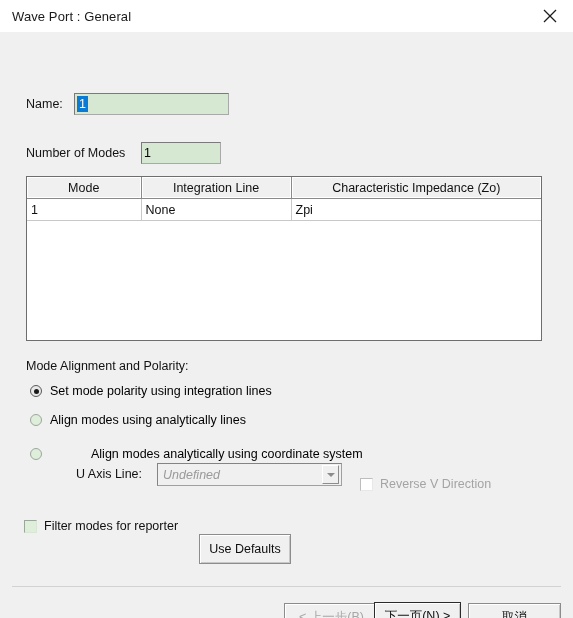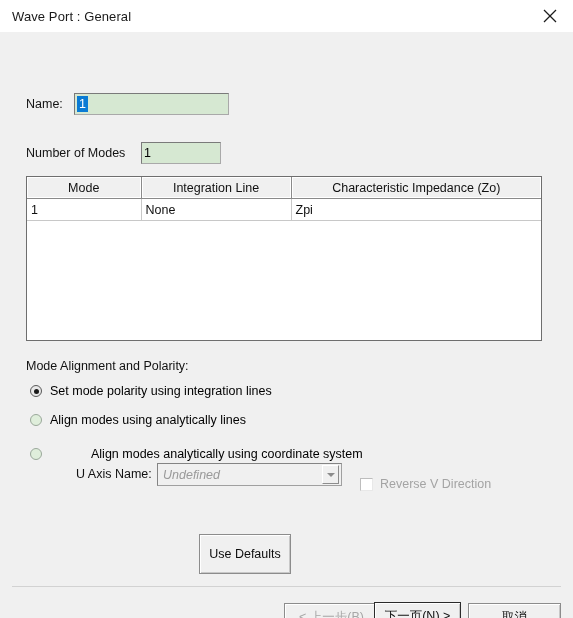--- a/index.html
+++ b/index.html
@@ -284,21 +284,21 @@
   .btn.default-focus {
     border: 1px solid #2b2b2b;
     box-shadow: inset 1px 1px 0 #ffffff, inset -1px -1px 0 #c8c8c8;
   }
 
   .use-defaults {
     position: absolute;
     left: 199px;
     top: 502px;
     width: 92px;
-    height: 40px;
+    height: 30px;
   }
 
   .footer-sep {
     position: absolute;
     left: 12px;
     top: 554px;
     width: 549px;
     height: 1px;
     background: #d2d2d2;
   }
@@ -377,33 +377,37 @@
   <div class="radio-row" style="top:381px;">
     <span class="radio"></span>
     <span class="radio-label">Align modes using analytically lines</span>
   </div>
 
   <div class="radio-row" style="top:415px;gap:41px;">
     <span class="radio"></span>
     <span class="radio-label">Align modes analytically using coordinate system</span>
   </div>
 
-  <div class="uaxis-label">U Axis Name:</div>
+  <div class="uaxis-label">U Axis Line:</div>
   <div class="combo">
     <span class="combo-text">Undefined</span>
     <span class="combo-arrow">
         <i></i>
       </span>
   </div>
 
   <div class="cb-row" style="left:360px; top:435px;">
     <span class="cbox disabled"></span>
     <span class="cb-label disabled">Reverse V Direction</span>
   </div>
 
+  <div class="cb-row" style="left:24px; top:477px;">
+    <span class="cbox"></span>
+    <span class="cb-label clip-reporter">Filter modes for reporter</span>
+  </div>
 
   <div class="btn use-defaults">Use Defaults</div>
 
   <div class="footer-sep"></div>
 
   <div class="btn btn-back disabled">&lt; 上一步(B)</div>
   <div class="btn btn-next default-focus">下一页(N) &gt;</div>
   <div class="btn btn-cancel">取消</div>
 
 </div>

